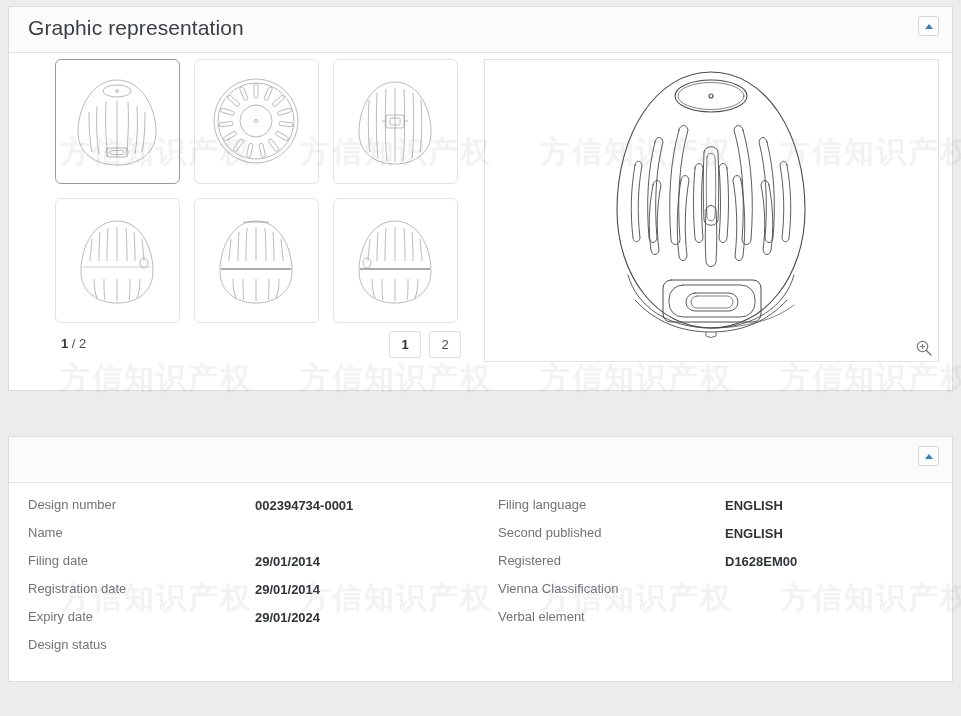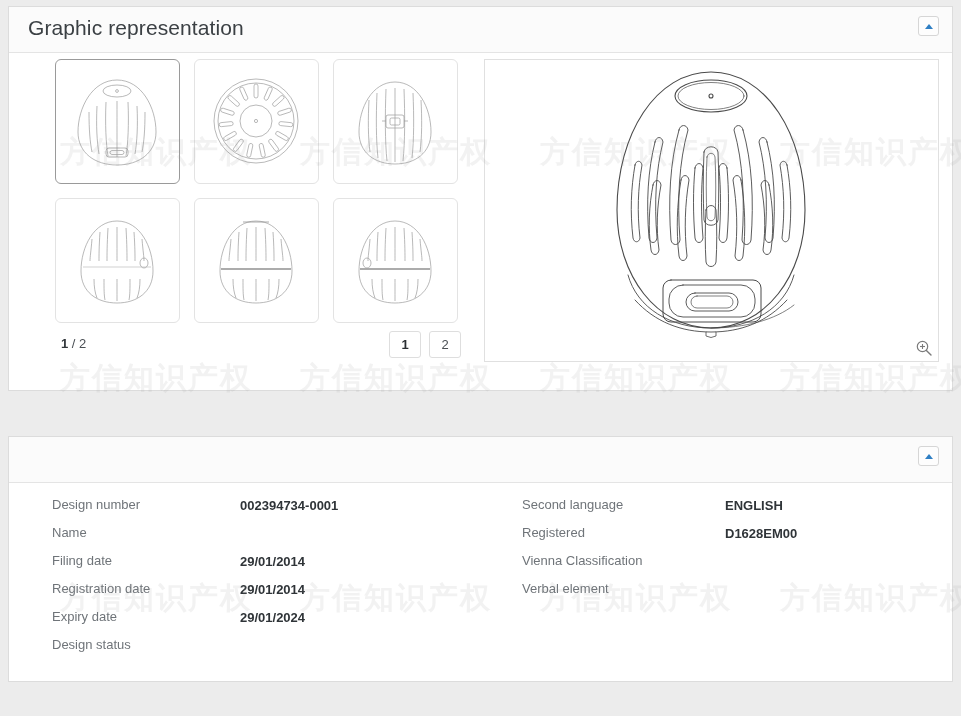--- a/index.html
+++ b/index.html
@@ -181,31 +181,30 @@
     position: relative;
     min-height: 28px;
     font-size: 13px;
   }
   .info-label {
     position: absolute;
     left: 0; top: 0;
     color: #6f7479;
     font-size: 13px;
     white-space: nowrap;
-    margin-left: 24px;
   }
   .info-value {
     position: absolute;
     top: 0;
     font-weight: 700;
     color: #2f3438;
     font-size: 13px;
     line-height: 17px;
   }
-  .info-col.left .info-value { left: 212px; }
+  .info-col.left .info-value { left: 227px; }
   .info-col.right .info-value { left: 227px; }
 </style>
 </head>
 <body>
 
 <div id="page">
 
   <div class="panel" id="graphic-panel">
     <div class="panel-header">
       <div class="panel-title">Graphic representation</div>
@@ -448,21 +447,25 @@
             <span class="info-label">Expiry date</span>
             <span class="info-value">29/01/2024</span>
           </div>
           <div class="info-row" style="min-height:44px;">
             <span class="info-label">Design status</span>
           </div>
         </div>
 
         <div class="info-col right">
           <div class="info-row">
-            <span class="info-label">Second language</span>
+            <span class="info-label">Filing language</span>
+            <span class="info-value">ENGLISH</span>
+          </div>
+          <div class="info-row">
+            <span class="info-label">Second published</span>
             <span class="info-value">ENGLISH</span>
           </div>
           <div class="info-row">
             <span class="info-label">Registered</span>
             <span class="info-value">D1628EM00</span>
           </div>
           <div class="info-row">
             <span class="info-label">Vienna Classification</span>
             <span class="info-value"></span>
           </div>

